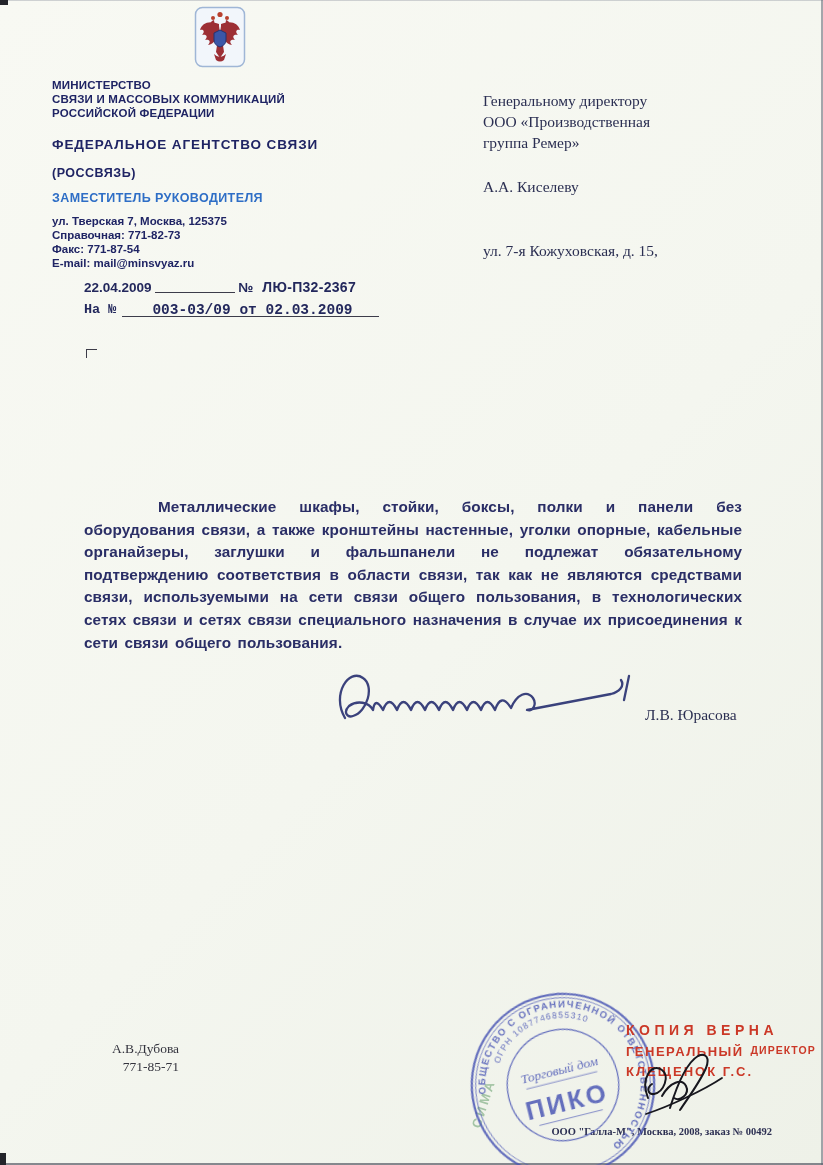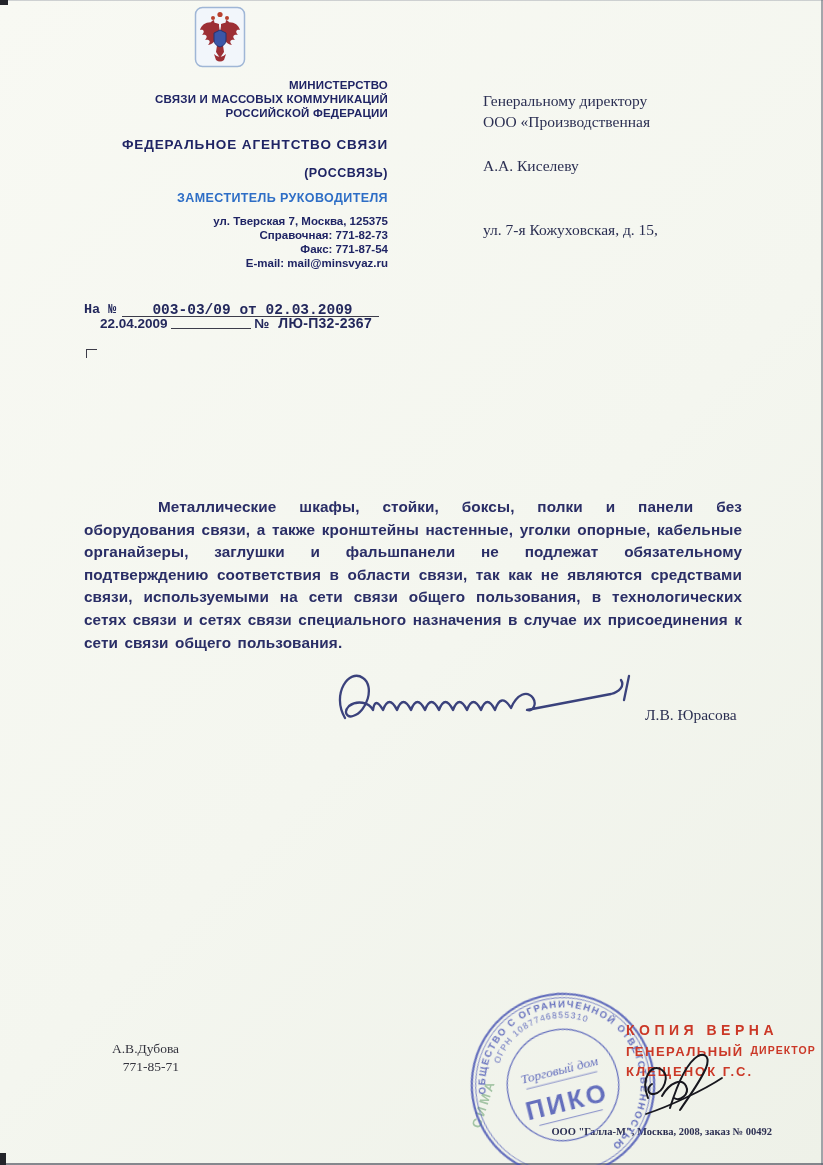--- a/index.html
+++ b/index.html
@@ -11,32 +11,32 @@
     color:#2b2f5e; overflow:hidden;
     box-shadow: inset -2px 0 0 rgba(95,100,115,.55),
                 inset 0 -2px 0 rgba(60,64,78,.6),
                 inset 0 1px 0 rgba(130,134,148,.35);
   }
   .artifact { position:absolute; background:#23242a; }
   .artifact.tl { left:0; top:0; width:8px; height:5px; }
   .artifact.bl { left:0; bottom:0; width:6px; height:12px; }
 
   
-  .letterhead { position:absolute; left:52px; top:6px; width:336px; text-align:right;
+  .letterhead { position:absolute; left:52px; top:6px; width:336px; text-align:left;
                 font-family:"Liberation Sans", sans-serif; color:#1f2464; }
   .emblem { width:52px; height:62px; margin:0 auto 10px; display:block; }
   .ministry-line { font-size:11.5px; font-weight:700; line-height:14px; letter-spacing:.2px; }
   .agency { margin-top:17px; font-size:13.5px; font-weight:700; letter-spacing:.9px; }
   .agency-short { margin-top:14px; font-size:12.5px; font-weight:700; letter-spacing:.5px; }
   .signer-pos { margin-top:11px; font-size:12.5px; font-weight:700; color:#2e6ec6; letter-spacing:.4px; }
   .contact-line { font-size:11.5px; font-weight:700; line-height:14px; }
   .contact { margin-top:9px; }
 
-  .ref-row1 { position:absolute; left:100px; top:279px; width:272px; display:flex; align-items:flex-end;
-              font-family:"Liberation Sans",sans-serif; font-weight:700; color:#23285c; font-size:13.5px;margin-top:36px; }
+  .ref-row1 { position:absolute; left:84px; top:279px; width:272px; display:flex; align-items:flex-end;
+              font-family:"Liberation Sans",sans-serif; font-weight:700; color:#23285c; font-size:13.5px; }
   .uline1 { flex:1; border-bottom:1.4px solid #3c3c4a; margin:0 3px 2px; min-width:38px; }
   .out-num { margin-left:9px; font-size:14px; letter-spacing:.3px; }
 
   .ref-row2 { position:absolute; left:84px; top:302px; display:flex; align-items:flex-start;
               font-family:Liberation Mono, monospace; font-weight:700; color:#23285c; font-size:13.5px; }
   .in-ref { margin-left:6px; font-size:14.5px; padding:0 26px 3px 30px;
             background:linear-gradient(#3c3c4a,#3c3c4a) 0 82%/100% 1.4px no-repeat; }
 
   .corner-mark { position:absolute; left:86px; top:349px; width:11px; height:9px;
                  border-left:1.6px solid #3c3c48; border-top:1.6px solid #3c3c48; }
@@ -130,20 +130,21 @@
   <div class="ref-row2">
     <span>На №</span>
     <span class="in-ref">003-03/09 от 02.03.2009</span>
   </div>
 
   <div class="corner-mark"></div>
 
   <div class="addressee">
     <div>Генеральному директору</div>
     <div>ООО «Производственная</div>
+    <div>группа Ремер»</div>
     <div class="addr-person">А.А. Киселеву</div>
     <div class="addr-street">ул. 7-я Кожуховская, д. 15,</div>
   </div>
 
   <div class="body-par">Металлические шкафы, стойки, боксы, полки и панели без оборудования связи, а также кронштейны настенные, уголки опорные, кабельные органайзеры, заглушки и фальшпанели не подлежат обязательному подтверждению соответствия в области связи, так как не являются средствами связи, используемыми на сети связи общего пользования, в технологических сетях связи и сетях связи специального назначения в случае их присоединения к сети связи общего пользования.</div>
 
   <svg class="sig-main" viewBox="0 0 332 86">
     <path d="M22 58 C8 34 26 8 40 18 C52 26 44 52 30 56 C24 58 20 52 26 46 C34 40 46 42 50 50
              Q52 36 60 50 Q66 34 74 50 Q80 34 88 50 Q94 34 102 50 Q108 34 116 50 Q122 34 130 50
              Q136 34 144 50 Q150 34 158 50 Q164 34 172 50 Q178 32 188 48 C194 34 204 30 210 38

